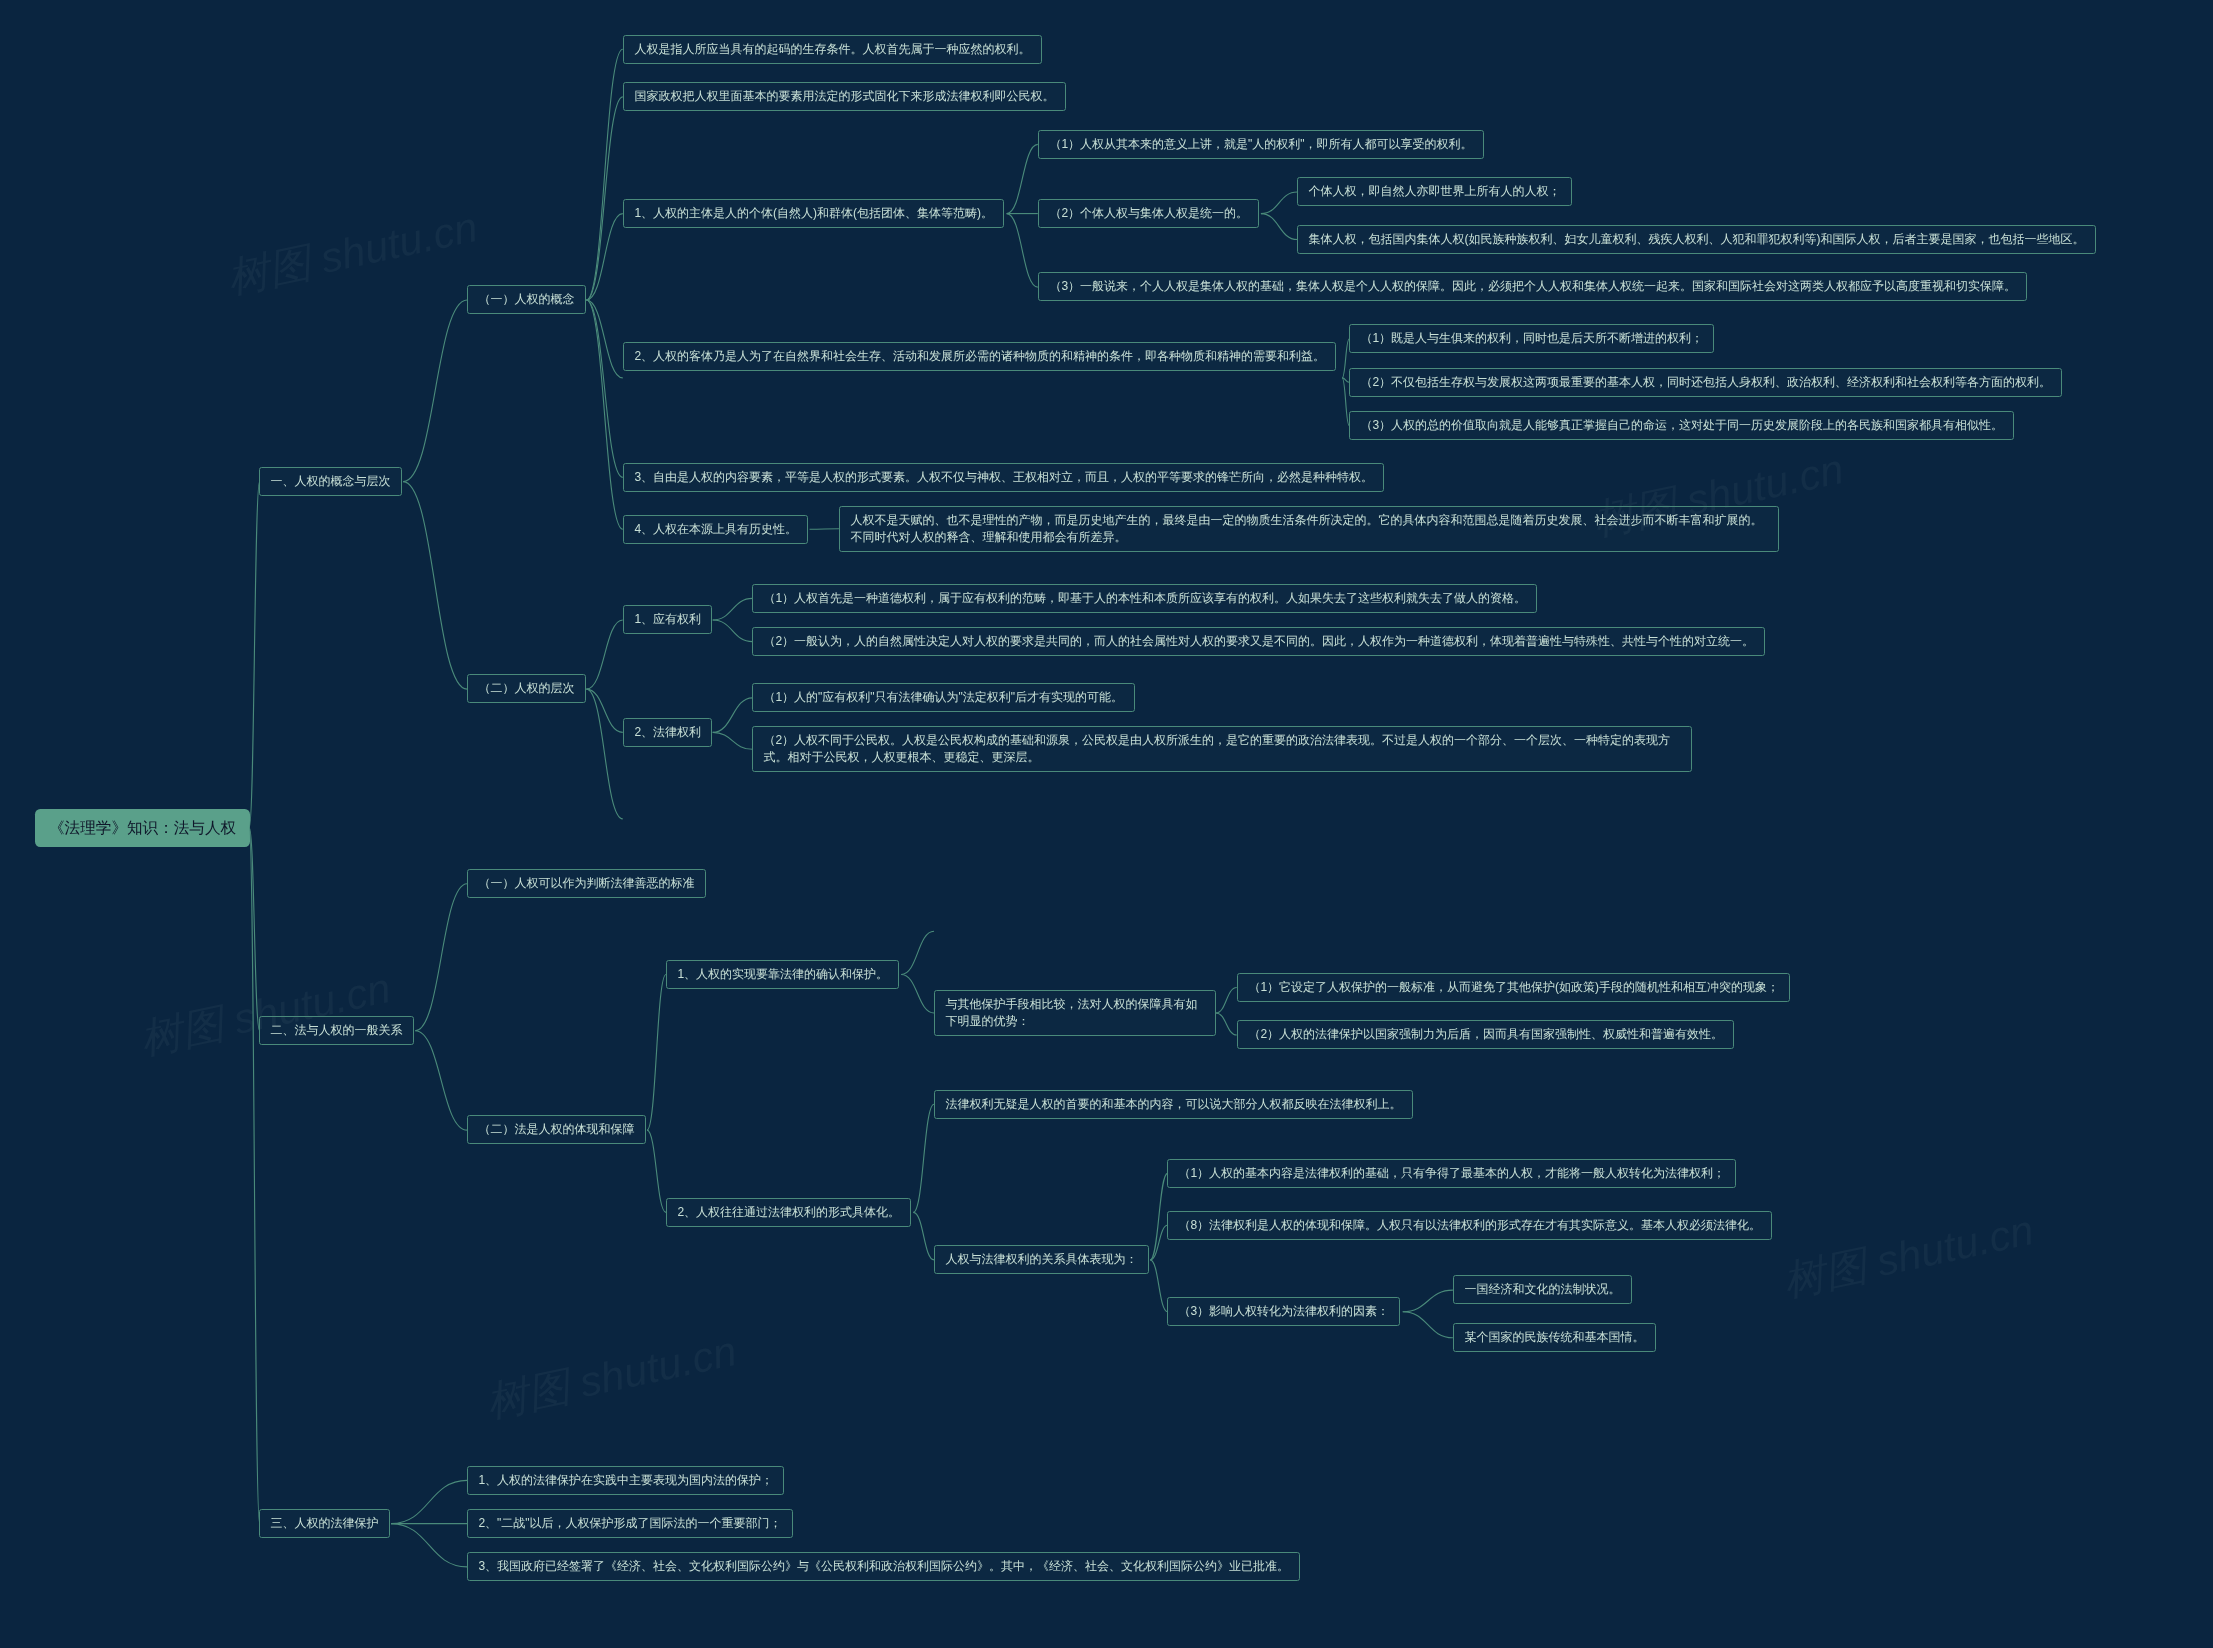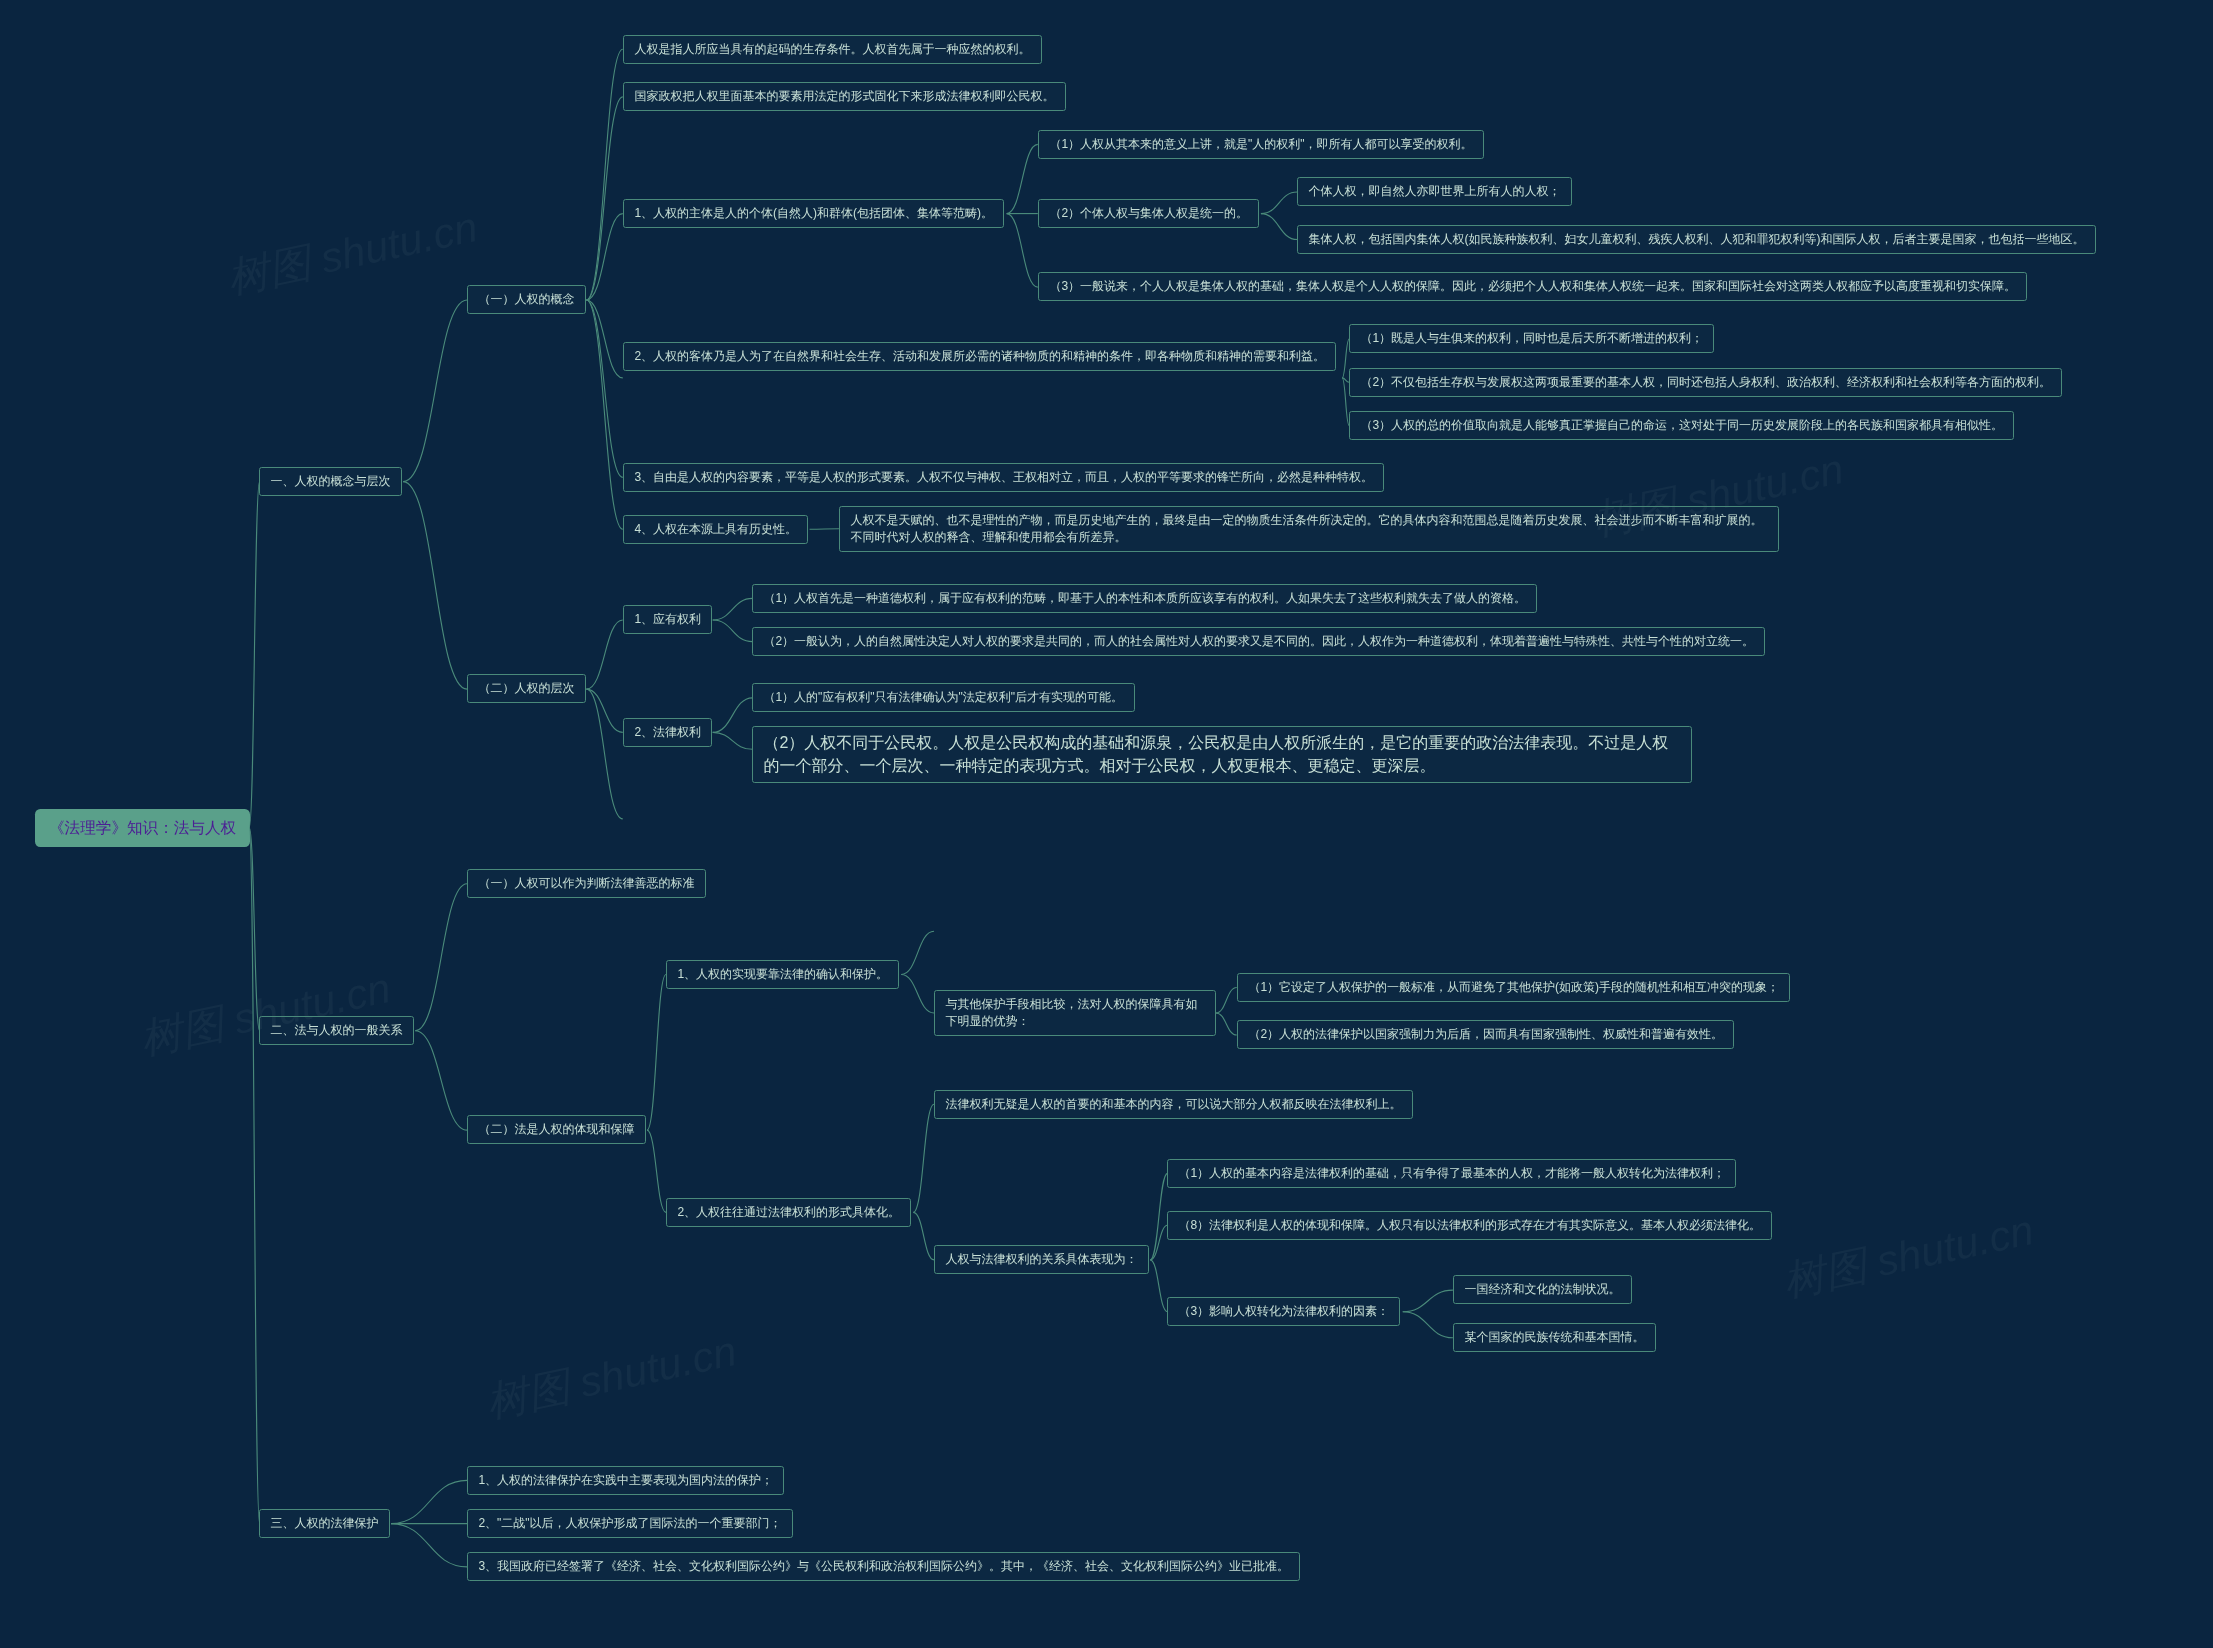--- a/index.html
+++ b/index.html
@@ -4,24 +4,24 @@
 <style>
   html,body{margin:0;padding:0;background:#0a2540;color:#d8e8e0;font-family:"Microsoft YaHei","PingFang SC",Arial,sans-serif;font-size:12px}
   .canvas{position:relative;width:2214px;height:1649px;background:#0a2540;overflow:hidden}
   .wm{position:absolute;font-size:42px;color:rgba(200,220,210,0.05);transform:rotate(-12deg);user-select:none;pointer-events:none;font-style:italic}
   .wm1{left:225px;top:225px}
   .wm2{left:138px;top:986px}
   .wm3{left:1591px;top:467px}
   .wm4{left:484px;top:1349px}
   .wm5{left:1781px;top:1228px}
   svg{position:absolute;left:0;top:0;pointer-events:none}
-  .root-node{position:absolute;background:#5aa08a;color:#4c1d95;padding:8.6px 14px;border-radius:5.2px;font-size:15.6px;font-weight:500}
+  .root-node{position:absolute;background:#5aa08a;color:#0f172a;padding:8.6px 14px;border-radius:5.2px;font-size:15.6px;font-weight:500}
   .node{position:absolute;border:0.9px solid #4a8a7a;color:#c8e0d6;padding:5.2px 10.4px;border-radius:2.6px;background:rgba(74,138,122,0.04);white-space:nowrap;font-size:12px;line-height:1.4}
   .node.small2{white-space:normal;width:744px;font-size:12px}
-  .node.small3{white-space:normal;width:640px;font-size:16px}
+  .node.small3{white-space:normal;width:640px;font-size:12px}
   .node.small4{white-space:normal;width:917px;font-size:12px}
 </style>
 </head>
 <body>
 <div class="canvas">
 
 <div class="wm wm1">树图 shutu.cn</div>
 <div class="wm wm2">树图 shutu.cn</div>
 <div class="wm wm3">树图 shutu.cn</div>
 <div class="wm wm4">树图 shutu.cn</div>

